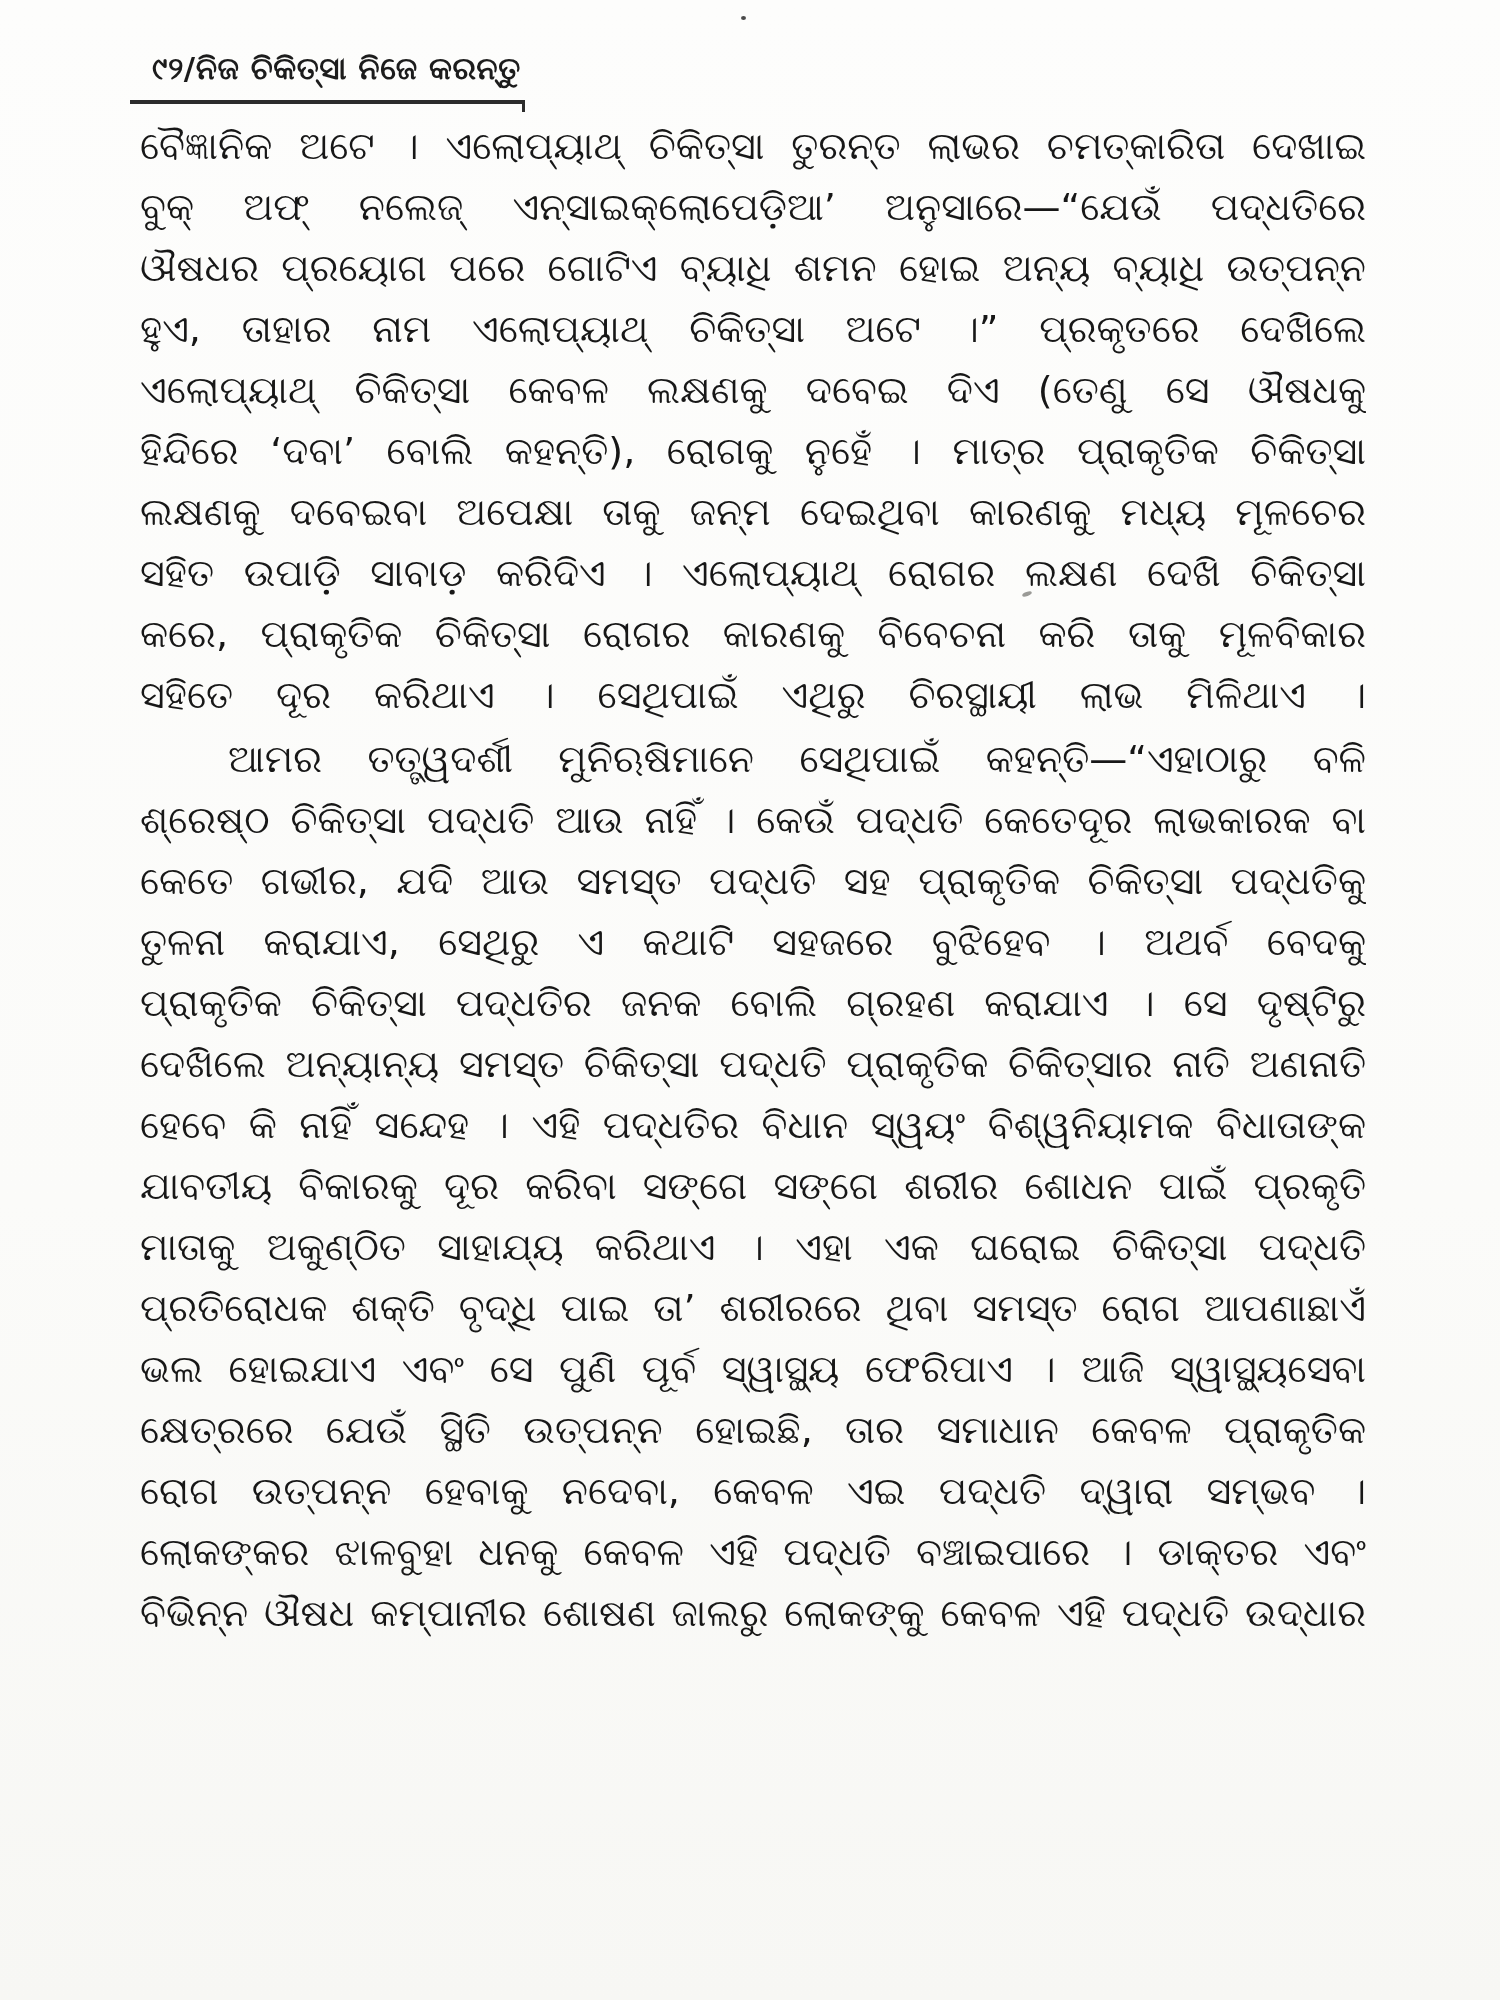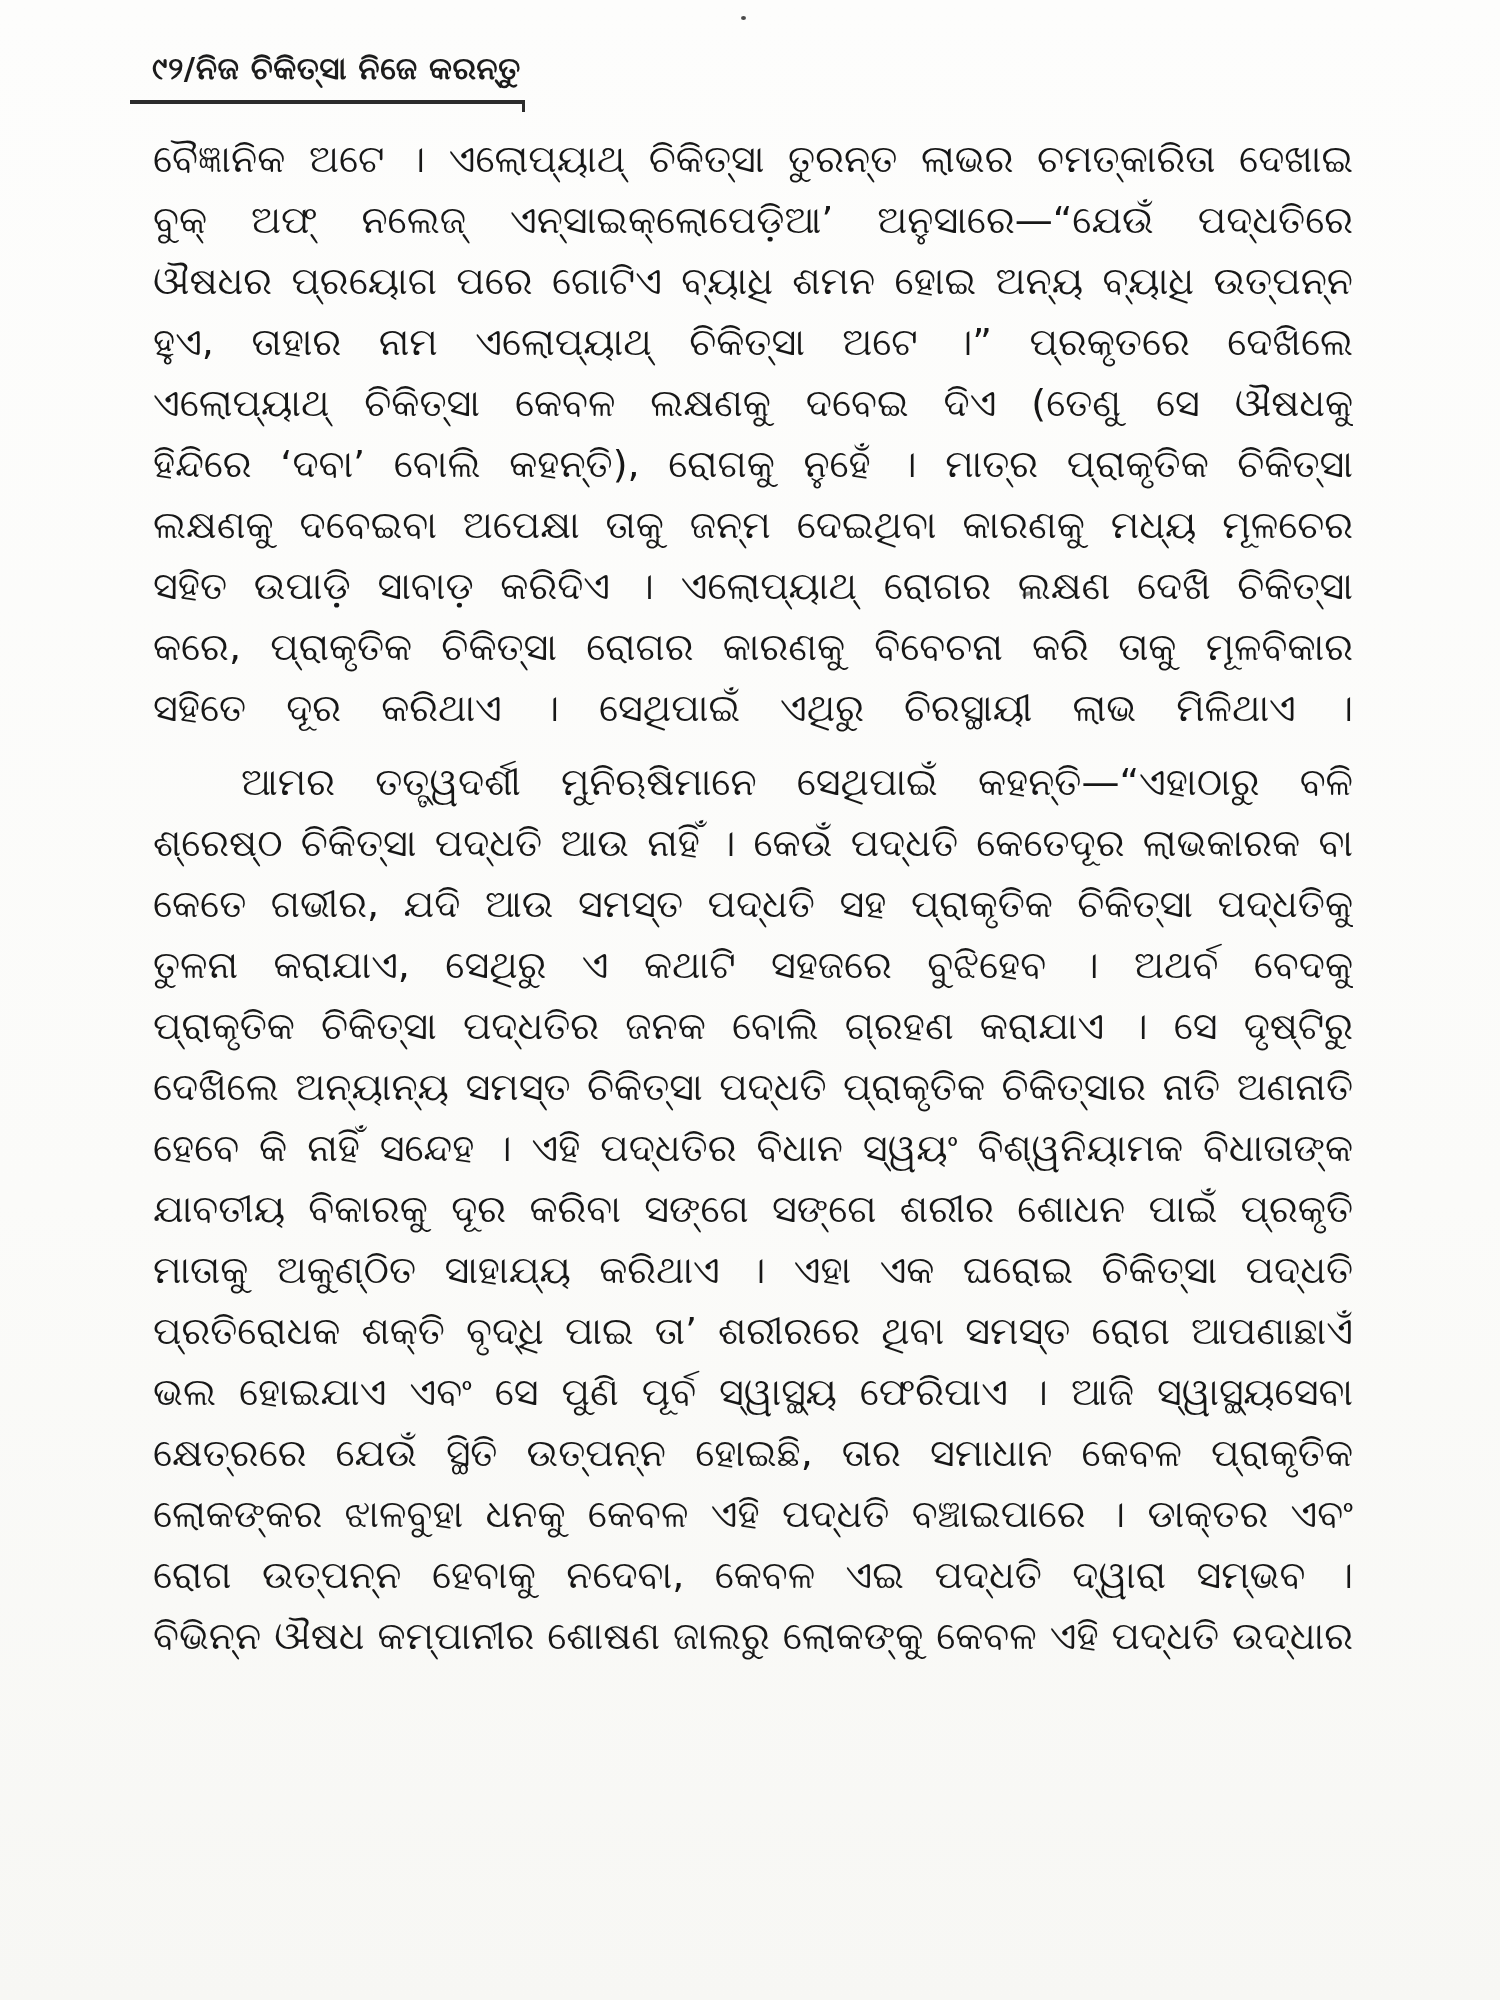--- a/index.html
+++ b/index.html
@@ -64,21 +64,21 @@
     width: 3px;
     height: 12px;
     background: #2c2c2c;
   }
   .body-text {
     position: absolute;
     left: 140px;
     top: 116px;
     width: 1226px;
   }
-  .para { margin: 13px; }
+  .para { margin: 0; }
   .para + .para { margin-top: 3px; }
   .line {
     font-size: 38px;
     line-height: 61px;
     height: 61px;
     overflow: hidden;
     text-align: justify;
     text-align-last: justify;
     font-weight: 500;
     color: #171717;
@@ -115,18 +115,18 @@
         <div class="line">କେତେ ଗଭୀର, ଯଦି ଆଉ ସମସ୍ତ ପଦ୍ଧତି ସହ ପ୍ରାକୃତିକ ଚିକିତ୍ସା ପଦ୍ଧତିକୁ</div>
         <div class="line">ତୁଳନା କରାଯାଏ, ସେଥିରୁ ଏ କଥାଟି ସହଜରେ ବୁଝିହେବ । ଅଥର୍ବ ବେଦକୁ</div>
         <div class="line">ପ୍ରାକୃତିକ ଚିକିତ୍ସା ପଦ୍ଧତିର ଜନକ ବୋଲି ଗ୍ରହଣ କରାଯାଏ । ସେ ଦୃଷ୍ଟିରୁ</div>
         <div class="line">ଦେଖିଲେ ଅନ୍ୟାନ୍ୟ ସମସ୍ତ ଚିକିତ୍ସା ପଦ୍ଧତି ପ୍ରାକୃତିକ ଚିକିତ୍ସାର ନାତି ଅଣନାତି</div>
         <div class="line">ହେବେ କି ନାହିଁ ସନ୍ଦେହ । ଏହି ପଦ୍ଧତିର ବିଧାନ ସ୍ୱୟଂ ବିଶ୍ୱନିୟାମକ ବିଧାତାଙ୍କ</div>
         <div class="line">ଯାବତୀୟ ବିକାରକୁ ଦୂର କରିବା ସଙ୍ଗେ ସଙ୍ଗେ ଶରୀର ଶୋଧନ ପାଇଁ ପ୍ରକୃତି</div>
         <div class="line">ମାତାକୁ ଅକୁଣ୍ଠିତ ସାହାଯ୍ୟ କରିଥାଏ । ଏହା ଏକ ଘରୋଇ ଚିକିତ୍ସା ପଦ୍ଧତି</div>
         <div class="line">ପ୍ରତିରୋଧକ ଶକ୍ତି ବୃଦ୍ଧି ପାଇ ତା’ ଶରୀରରେ ଥିବା ସମସ୍ତ ରୋଗ ଆପଣାଛାଏଁ</div>
         <div class="line">ଭଲ ହୋଇଯାଏ ଏବଂ ସେ ପୁଣି ପୂର୍ବ ସ୍ୱାସ୍ଥ୍ୟ ଫେରିପାଏ । ଆଜି ସ୍ୱାସ୍ଥ୍ୟସେବା</div>
         <div class="line">କ୍ଷେତ୍ରରେ ଯେଉଁ ସ୍ଥିତି ଉତ୍ପନ୍ନ ହୋଇଛି, ତାର ସମାଧାନ କେବଳ ପ୍ରାକୃତିକ</div>
+        <div class="line">ରୋଗ ଉତ୍ପନ୍ନ ହେବାକୁ ନଦେବା, କେବଳ ଏଇ ପଦ୍ଧତି ଦ୍ୱାରା ସମ୍ଭବ ।</div>
         <div class="line">ଲୋକଙ୍କର ଝାଳବୁହା ଧନକୁ କେବଳ ଏହି ପଦ୍ଧତି ବଞ୍ଚାଇପାରେ । ଡାକ୍ତର ଏବଂ</div>
-        <div class="line">ରୋଗ ଉତ୍ପନ୍ନ ହେବାକୁ ନଦେବା, କେବଳ ଏଇ ପଦ୍ଧତି ଦ୍ୱାରା ସମ୍ଭବ ।</div>
         <div class="line">ବିଭିନ୍ନ ଔଷଧ କମ୍ପାନୀର ଶୋଷଣ ଜାଲରୁ ଲୋକଙ୍କୁ କେବଳ ଏହି ପଦ୍ଧତି ଉଦ୍ଧାର</div>
       </div>
     </section>
 </main>
 
 </body></html>

